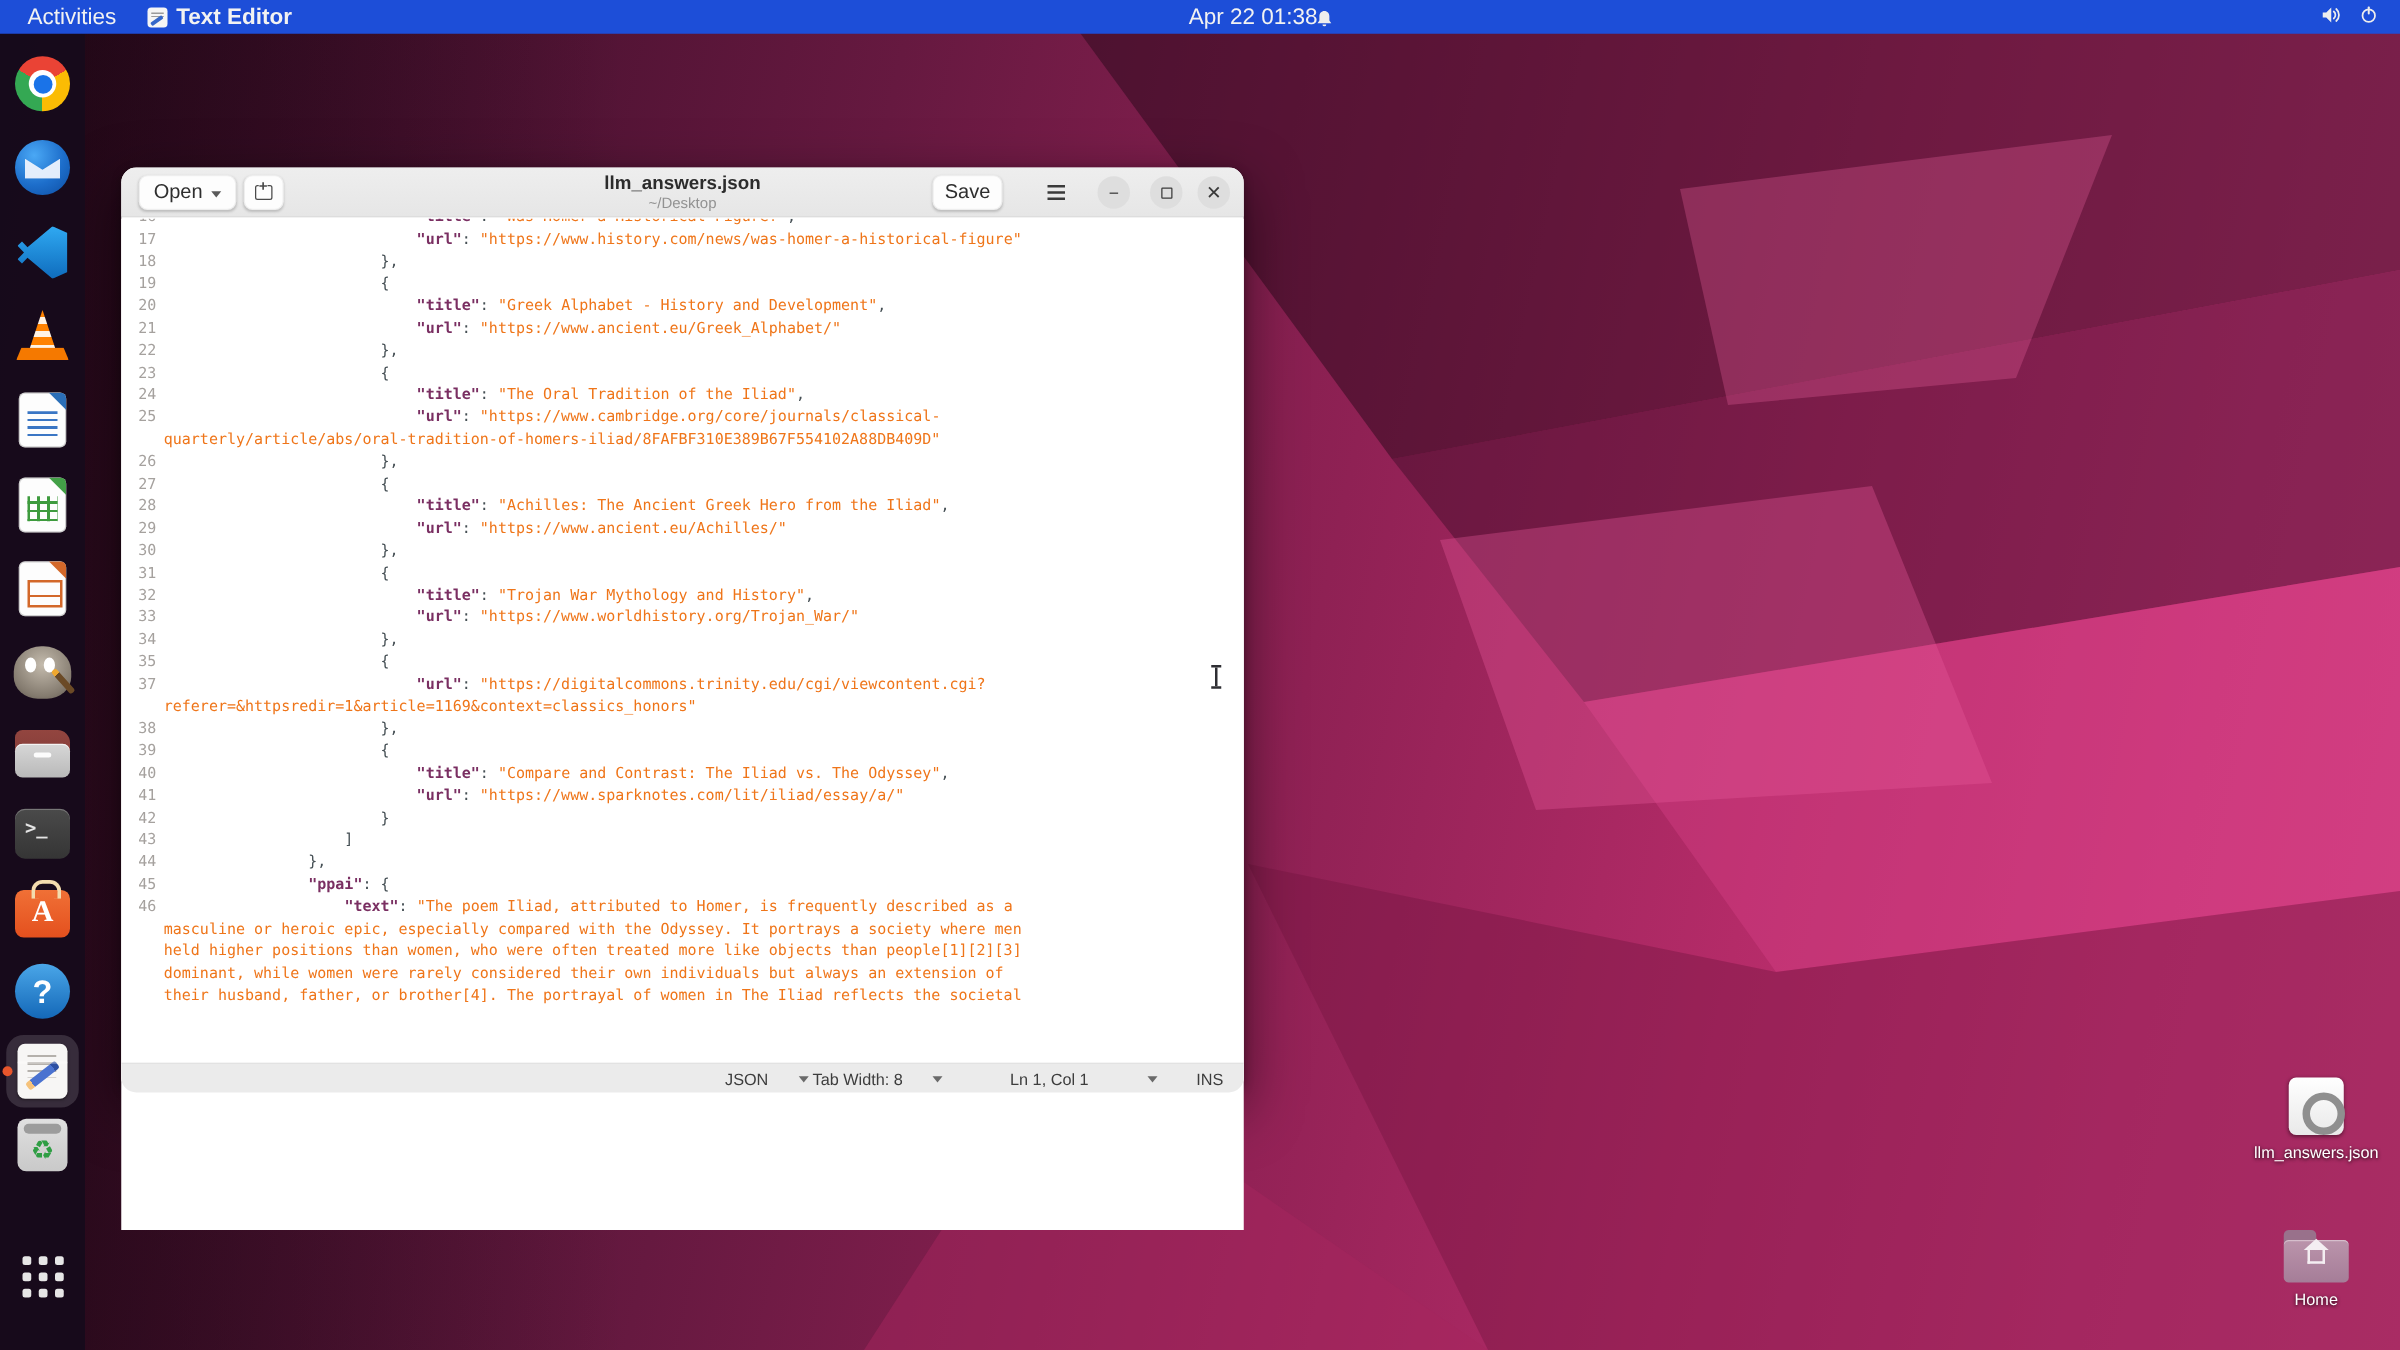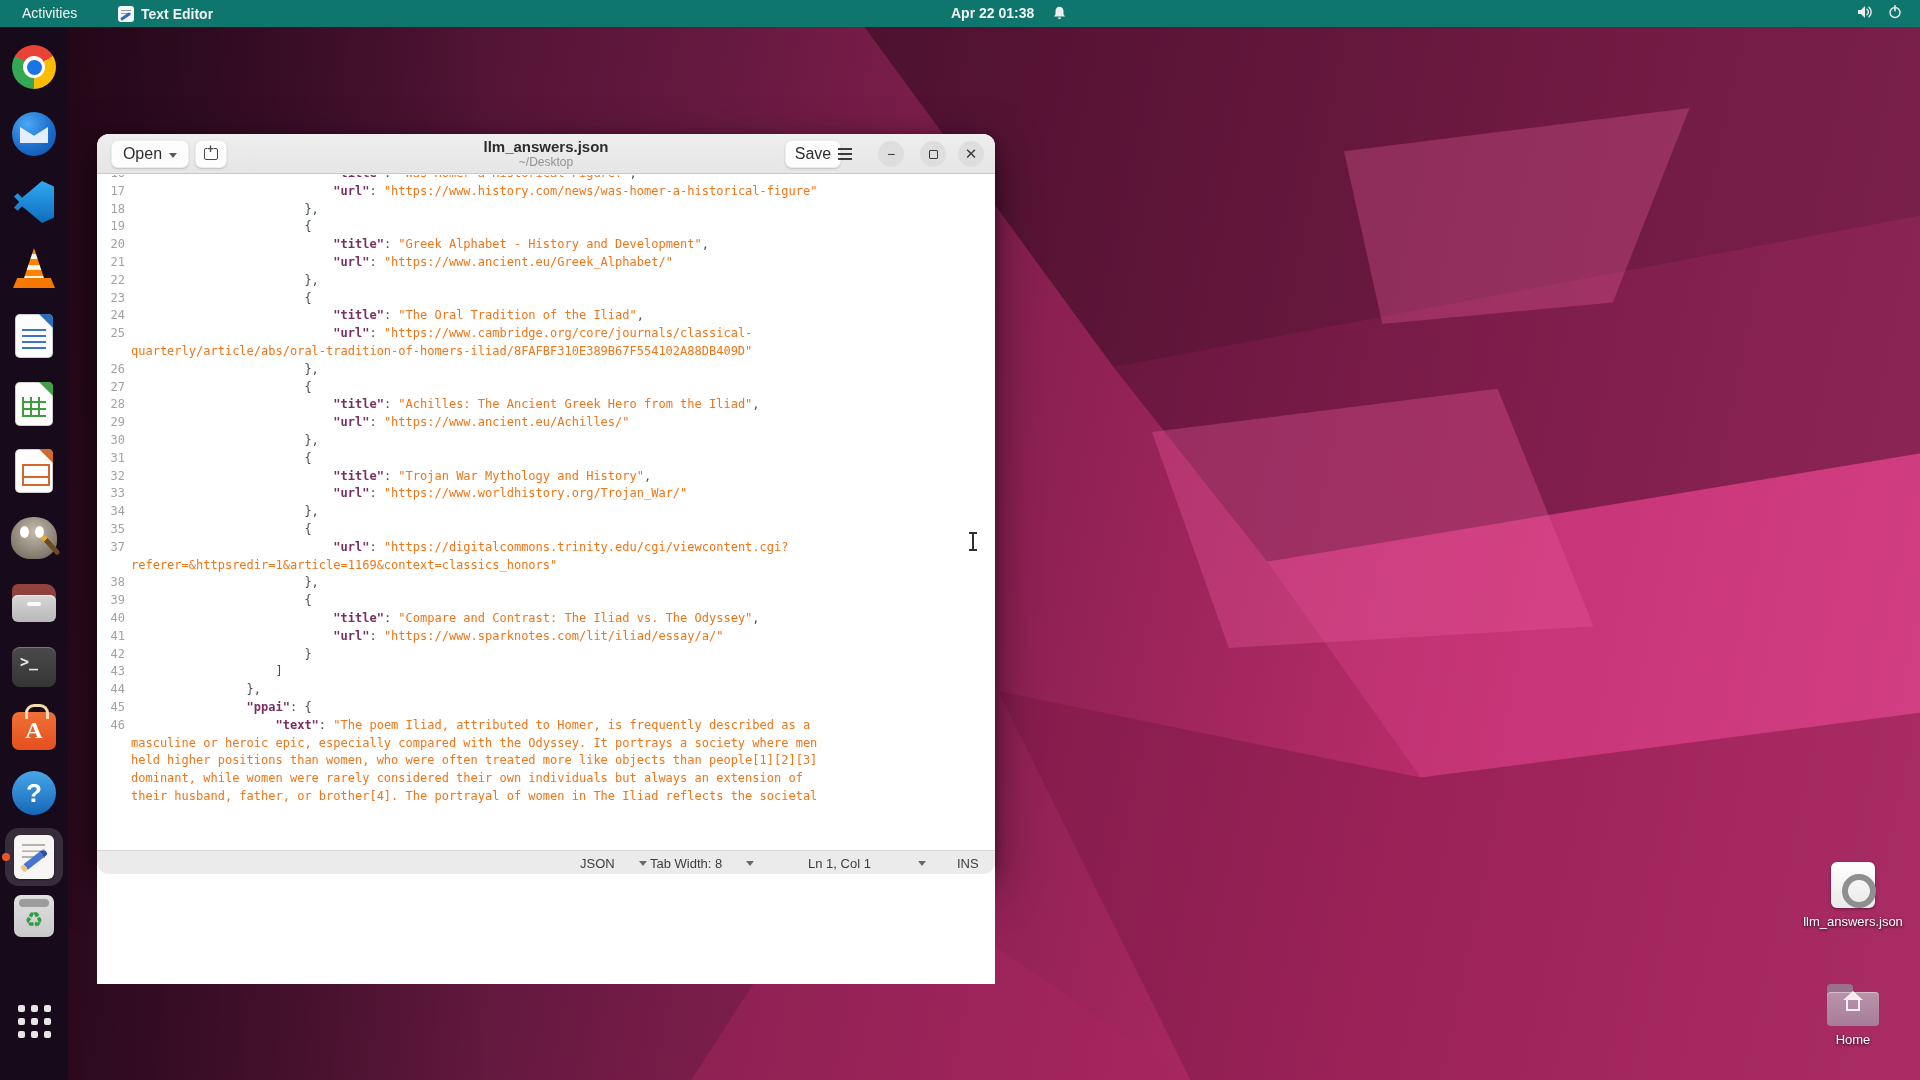--- a/index.html
+++ b/index.html
@@ -14,30 +14,30 @@
   .f1 { background:rgba(40,7,26,.50); clip-path:polygon(44% 0,100% 0,100% 20%,58% 34%); }
   .f2 { background:rgba(58,11,37,.45); clip-path:polygon(58% 34%,100% 20%,100% 42%,66% 52%); }
   .f3 { background:rgba(214,64,134,.40); clip-path:polygon(66% 52%,100% 42%,100% 66%,74% 72%); }
   .f4 { background:rgba(233,90,154,.35); clip-path:polygon(60% 40%,78% 36%,83% 58%,64% 60%); }
   .f5 { background:rgba(120,22,66,.45); clip-path:polygon(52% 64%,74% 72%,100% 66%,100% 100%,62% 100%); }
   .f6 { background:rgba(166,38,94,.50); clip-path:polygon(44% 78%,62% 100%,36% 100%); }
   .f7 { background:rgba(234,98,158,.30); clip-path:polygon(70% 14%,88% 10%,84% 28%,72% 30%); }
   .f8 { background:linear-gradient(to right, rgba(16,3,11,.55), rgba(16,3,11,0) 26%); }
 
   
-  .topbar { position:absolute; left:0; top:0; width:1920px; height:27px; background:#0f766e;
-    color:#f2f2f2; font-size:14px; display:flex; align-items:center; z-index:50; }
+  .topbar { position:absolute; left:0; top:0; width:1920px; height:27px; background:#1d4ed8;
+    color:#f2f2f2; font-size:18px; display:flex; align-items:center; z-index:50; }
   .tb-activities { position:absolute; left:16px; top:0; height:27px; line-height:27px; padding:0 6px; }
   .tb-app { position:absolute; left:118px; top:0; height:27px; display:flex; align-items:center; gap:7px; font-weight:bold; }
   .tb-app-icon { width:16px; height:16px; background:#f5f5f5; border-radius:3px; position:relative; }
   .tb-app-icon::before { content:""; position:absolute; left:3px; top:4px; width:10px; height:6px;
     background:repeating-linear-gradient(#9a9a9a 0 1px, transparent 1px 3px); }
   .tb-app-icon::after { content:""; position:absolute; left:2px; top:9px; width:11px; height:3px;
     background:#3567c9; transform:rotate(-35deg); border-radius:1px; }
-  .tb-clock { position:absolute; left:951px; top:0; height:29px; line-height:27px; font-weight:bold; }
+  .tb-clock { position:absolute; left:951px; top:0; height:29px; line-height:27px; font-weight:normal; }
   .tb-bell { position:absolute; left:1053px; top:6px; }
   .tb-right { position:absolute; right:18px; top:0; height:27px; display:flex; align-items:center; gap:14px; }
 
   
   .dock { position:absolute; left:0; top:27px; width:68px; height:1053px;
     background:rgba(22,11,28,.94); z-index:40; }
   .dock-item { position:absolute; left:9px; width:50px; height:50px; display:flex; align-items:center; justify-content:center; }
   .dock-item.active::before { content:""; position:absolute; left:-4px; top:-4px; width:58px; height:58px;
     background:rgba(255,255,255,.14); border-radius:14px; }
   .dock-item.active::after { content:""; position:absolute; left:-7px; top:21px; width:8px; height:8px;
@@ -135,21 +135,21 @@
     box-shadow:0 1px 2px rgba(0,0,0,.18), inset 0 0 0 1px rgba(0,0,0,.06);
     font-size:16px; color:#2e2e2e; display:flex; align-items:center; justify-content:center; gap:7px; }
   .btn-open { left:14px; width:78px; }
   .caret { width:0; height:0; border-left:4px solid transparent; border-right:4px solid transparent; border-top:5px solid #5a5a5a; margin-top:2px; }
   .btn-newtab { left:98px; width:32px; }
   .newtab-glyph { position:relative; width:14px; height:12px; border:1.6px solid #4a4a4a; border-radius:2px; }
   .newtab-glyph::before { content:"+"; position:absolute; left:2px; top:-5px; font-size:12px; font-weight:bold; color:#4a4a4a; background:#fdfdfd; line-height:10px; }
   .title-block { position:absolute; left:0; right:0; top:4px; text-align:center; pointer-events:none; }
   .win-title { font-size:15px; font-weight:bold; color:#2c2c2c; line-height:17px; }
   .win-subtitle { font-size:12px; color:#929292; line-height:14px; }
-  .btn-save { left:688px; width:56px;text-align:right; }
+  .btn-save { left:649px; width:56px;text-align:right; }
   .ctl { position:absolute; top:7px; width:26px; height:26px; border-radius:50%; background:#dedede;
     display:flex; align-items:center; justify-content:center; color:#3a3a3a; font-size:14px; }
   .ctl-menu { left:735px; background:transparent; }
   .menu-glyph { width:14px; height:2px; background:#3a3a3a; box-shadow:0 -5px 0 #3a3a3a, 0 5px 0 #3a3a3a; }
   .ctl-min { left:781px; }
   .ctl-max { left:823px; font-size:11px; }
   .max-glyph { width:9px; height:9px; border:1.6px solid #3a3a3a; border-radius:1px; }
   .ctl-close { left:861px; font-size:15px; }
 
   

